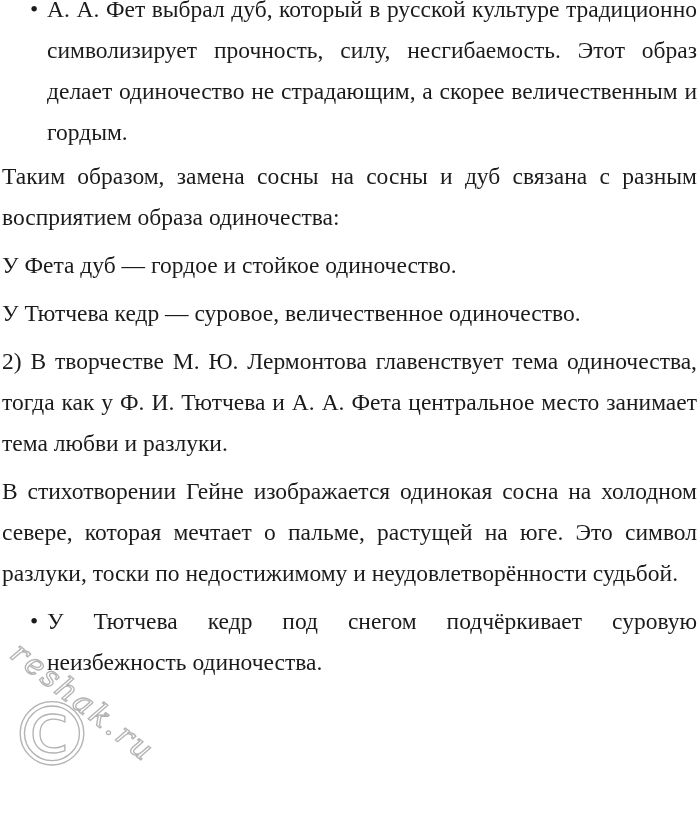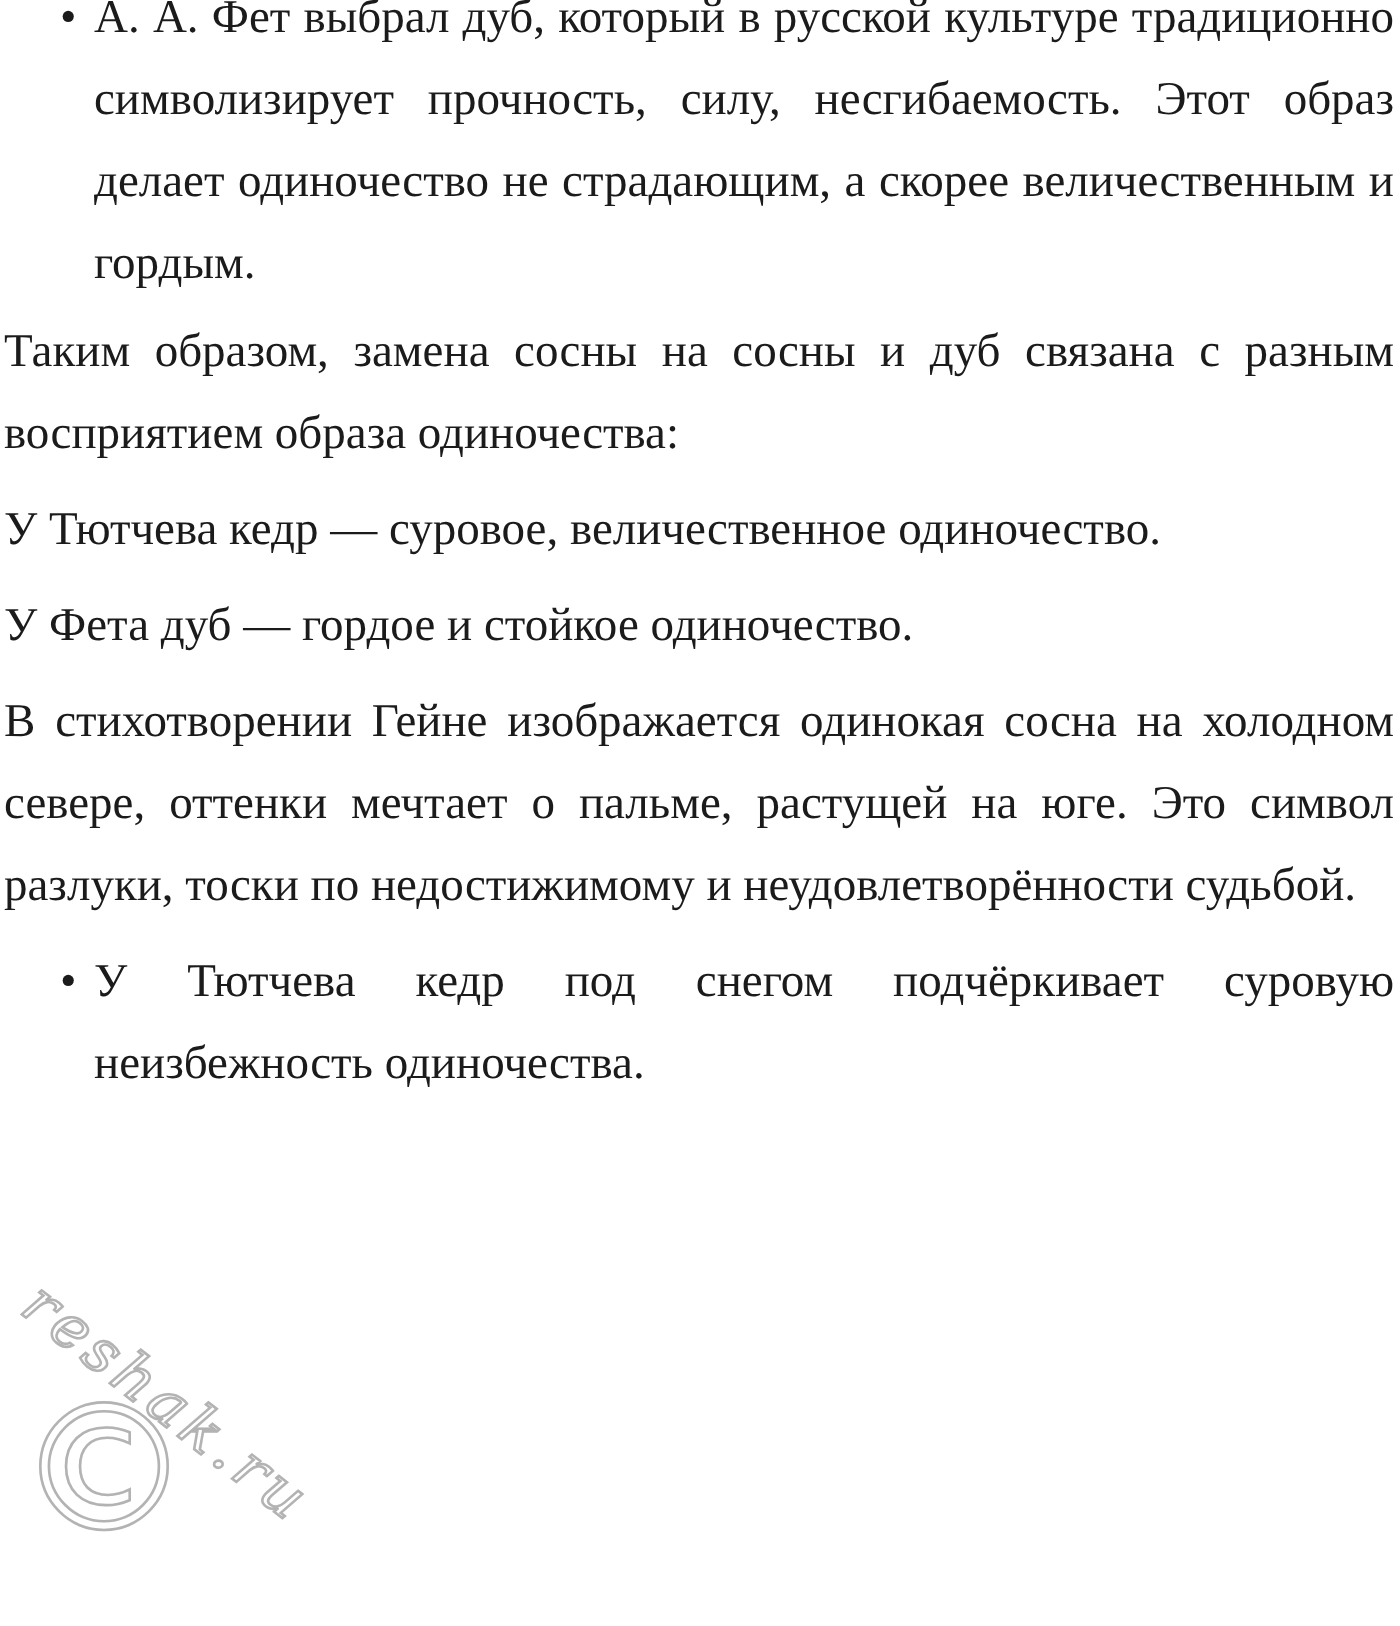--- a/index.html
+++ b/index.html
@@ -89,26 +89,27 @@
     <ul class="bullets first">
       <li>
         <span class="marker">•</span>
         <span>А. А. Фет выбрал дуб, который в русской культуре традиционно символизирует прочность, силу, несгибаемость. Этот образ делает одиночество не страдающим, а скорее величественным и гордым.</span>
       </li>
     </ul>
 
     <p class="para">Таким образом, замена сосны на сосны и дуб связана с разным восприятием образа одиночества:</p>
 
 
+    <p class="para">У Фета дуб — гордое и стойкое одиночество.</p>
+
     <p class="para">У Тютчева кедр — суровое, величественное одиночество.</p>
 
-    <p class="para">У Фета дуб — гордое и стойкое одиночество.</p>
+    <p class="para">2) В творчестве М. Ю. Лермонтова главенствует тема одиночества, тогда как у Ф. И. Тютчева и А. А. Фета центральное место занимает тема любви и разлуки.</p>
 
-
-    <p class="para">В стихотворении Гейне изображается одинокая сосна на холодном севере, оттенки мечтает о пальме, растущей на юге. Это символ разлуки, тоски по недостижимому и неудовлетворённости судьбой.</p>
+    <p class="para">В стихотворении Гейне изображается одинокая сосна на холодном севере, которая мечтает о пальме, растущей на юге. Это символ разлуки, тоски по недостижимому и неудовлетворённости судьбой.</p>
 
 
     <ul class="bullets last">
       <li>
         <span class="marker">•</span>
         <span>У Тютчева кедр под снегом подчёркивает суровую неизбежность одиночества.</span>
       </li>
     </ul>
 
   </div>

